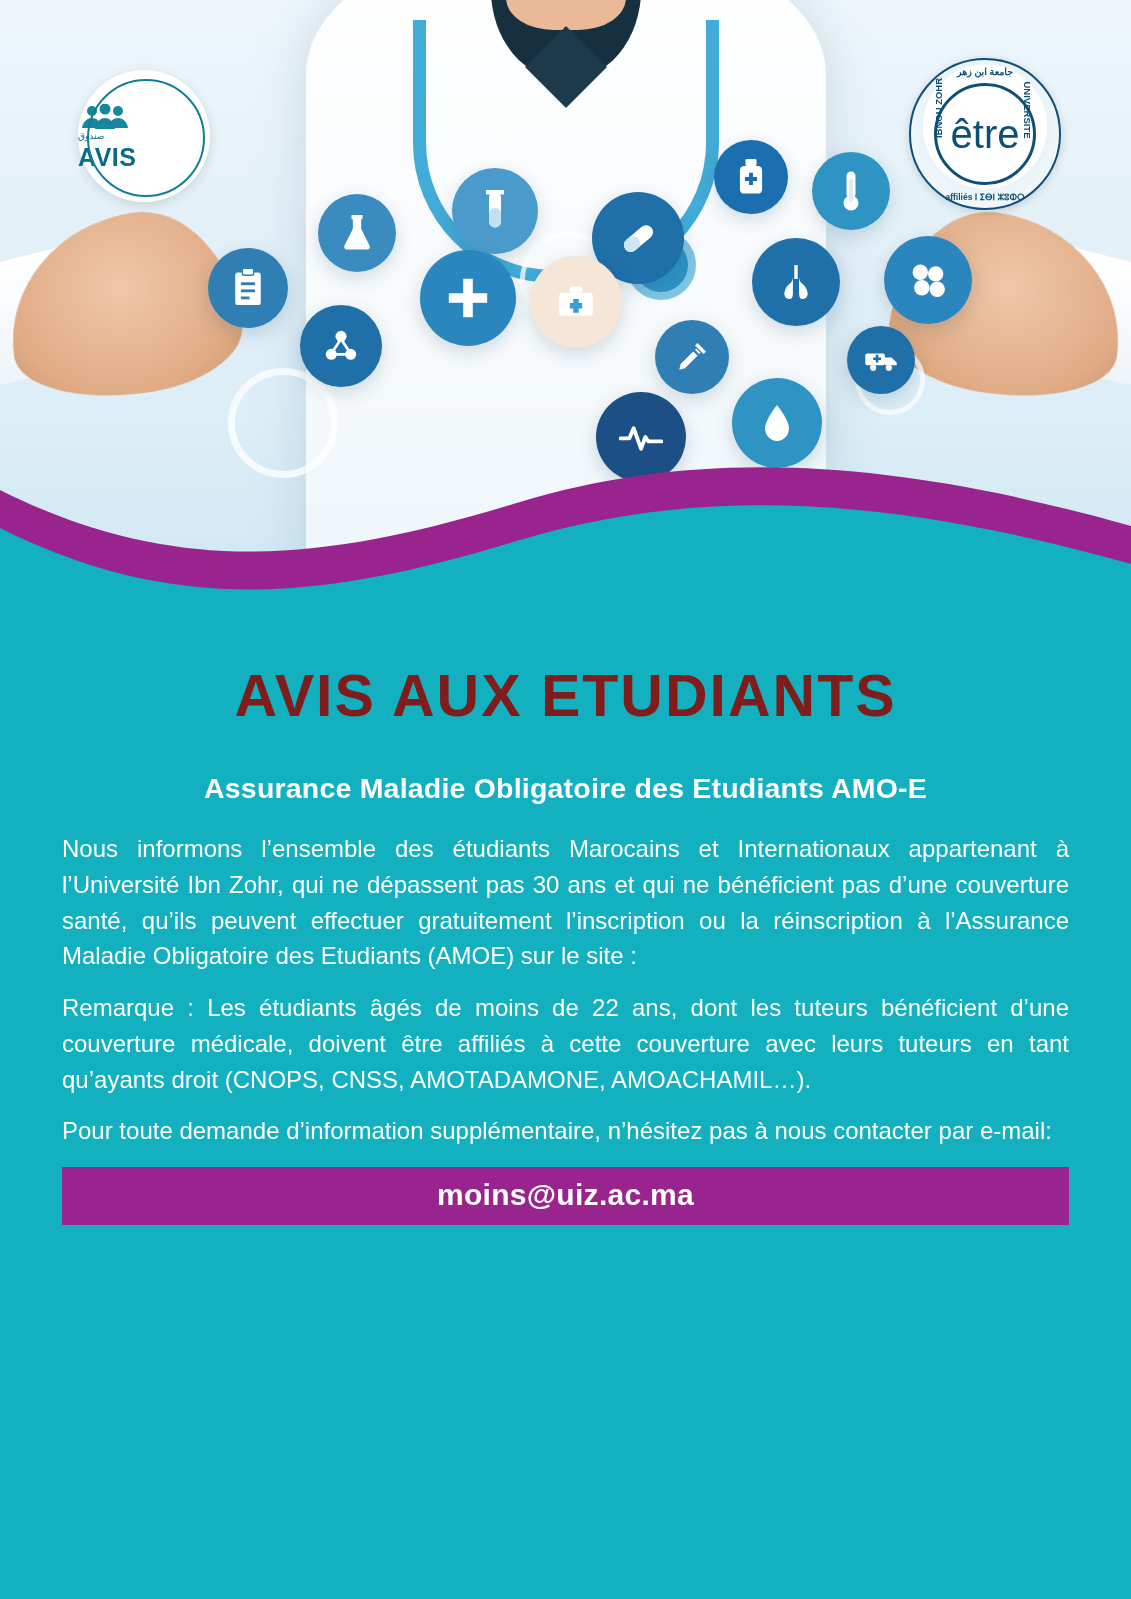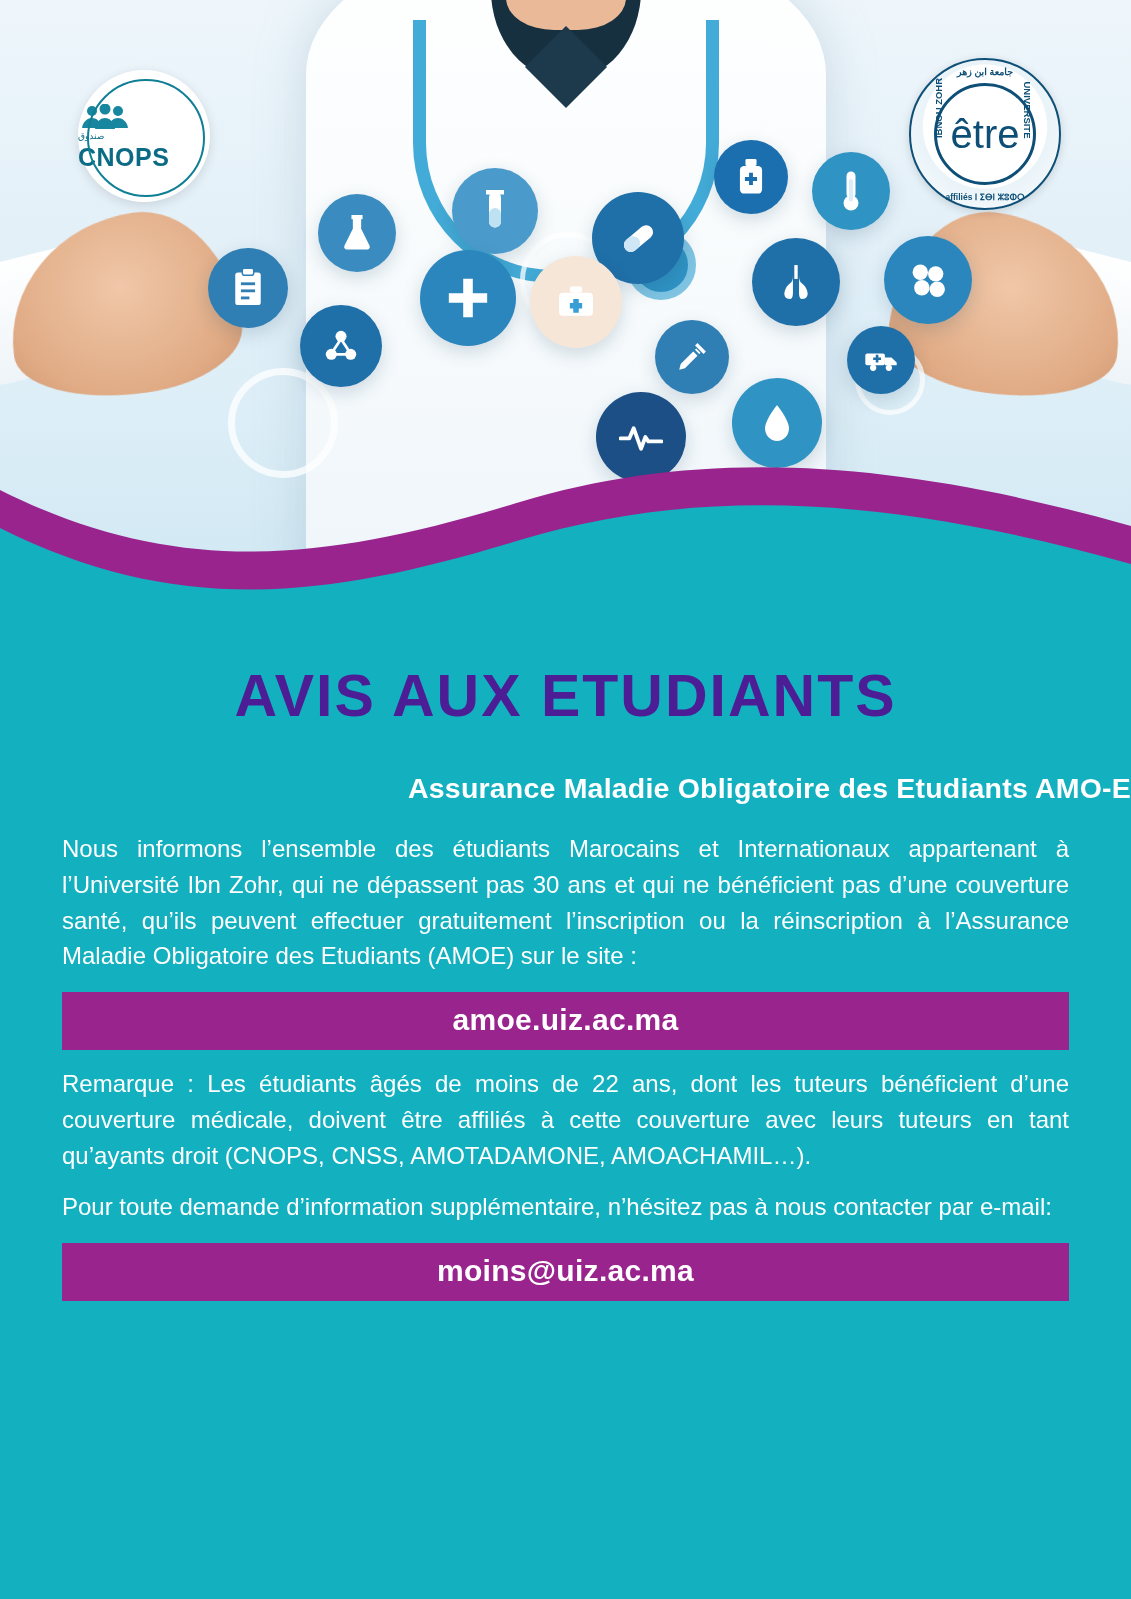--- a/index.html
+++ b/index.html
@@ -146,29 +146,29 @@
   .content {
     position: absolute;
     left: 0;
     top: 600px;
     width: 1131px;
     height: 999px;
     background: #13b0c0;
   }
   .title {
     text-align: center;
-    color: #4c1d95;
+    color: #7f1d1d;
     font-size: 59px;
     font-weight: bold;
     letter-spacing: 2px;
     margin: 62px 0 8px 0;
     font-family: "Liberation Sans", sans-serif;
   }
   .subtitle {
-    text-align: right;
+    text-align: center;
     color: #ffffff;
     font-size: 28.5px;
     font-weight: bold;
     margin: 42px 0 0 0;
     letter-spacing: .2px;
   }
   .para {
     color: #ffffff;
     font-size: 24px;
     line-height: 1.49;
@@ -405,21 +405,21 @@
         <svg width="54" height="26" viewBox="0 0 54 26">
           <circle cx="14" cy="7" r="5" fill="#17879f"></circle>
           <circle cx="27" cy="5" r="5.5" fill="#17879f"></circle>
           <circle cx="40" cy="7" r="5" fill="#17879f"></circle>
           <path d="M4 24c1-7 6-10 10-10s9 3 10 10z" fill="#17879f"></path>
           <path d="M17 25c1.5-8 6-11 10-11s8.5 3 10 11z" fill="#17879f"></path>
           <path d="M30 24c1-7 6-10 10-10s9 3 10 10z" fill="#17879f"></path>
         </svg>
       </div>
       <div class="cnops-ar">صندوق</div>
-      <div class="cnops-name">CNOPS</div>
+      <div class="cnops-name">AVIS</div>
     </div>
 
     <div class="uiz">
       <div class="uiz-text">
         <span style="top:6px; transform:translateX(-50%);">جامعة ابن زهر</span>
         <span style="top:50px; left:122px; transform:rotate(90deg) translate(-50%,0); transform-origin:0 0;">UNIVERSITE</span>
         <span style="top:48px; left:22px; transform:rotate(-90deg) translate(-50%,0); transform-origin:0 0;">IBNOU ZOHR</span>
         <span style="bottom:6px; top:auto; transform:translateX(-50%); font-size:8.5px;">affiliés ⵏ ⵉⴱⵏ ⵣⵓⵀⵔ</span>
       </div>
       <div class="uiz-inner">être</div>
@@ -430,21 +430,20 @@
       <path d="M0,98 C180,188 330,168 520,110 C700,56 890,66 1131,134 L1131,210 L0,210 Z" fill="#13b0c0"></path>
     </svg>
   </div>
 
   <div class="content">
     <h1 class="title">AVIS AUX ETUDIANTS</h1>
     <h2 class="subtitle">Assurance Maladie Obligatoire des Etudiants AMO-E</h2>
 
     <p class="para">Nous informons l’ensemble des étudiants Marocains et Internationaux appartenant à l’Université Ibn Zohr, qui ne dépassent pas 30 ans et qui ne bénéficient pas d’une couverture santé, qu’ils peuvent effectuer gratuitement l’inscription ou la réinscription à l’Assurance Maladie Obligatoire des Etudiants (AMOE) sur le site :</p>
 
-    <div class="banner">amoe.uiz.ac.ma</div>
 
     <p class="para small-gap">Remarque : Les étudiants âgés de moins de 22 ans, dont les tuteurs bénéficient d’une couverture médicale, doivent être affiliés à cette couverture avec leurs tuteurs en tant qu’ayants droit (CNOPS, CNSS, AMOTADAMONE, AMOACHAMIL…).</p>
 
     <p class="para small-gap">Pour toute demande d’information supplémentaire, n’hésitez pas à nous contacter par e-mail:</p>
 
     <div class="banner">moins@uiz.ac.ma</div>
   </div>
 </div>
 
 </body></html>

